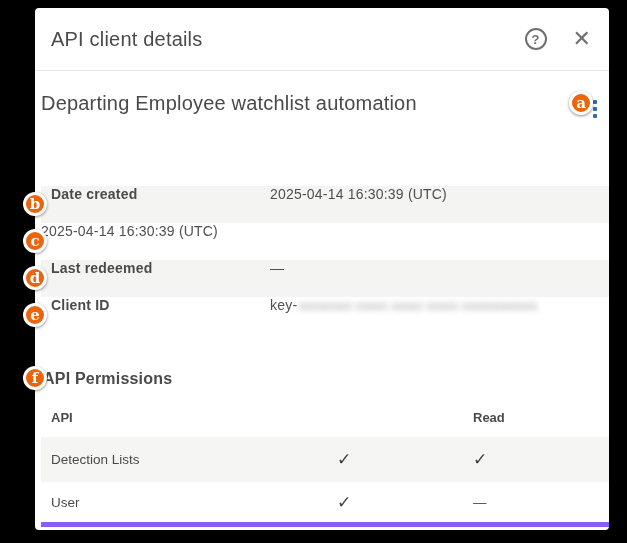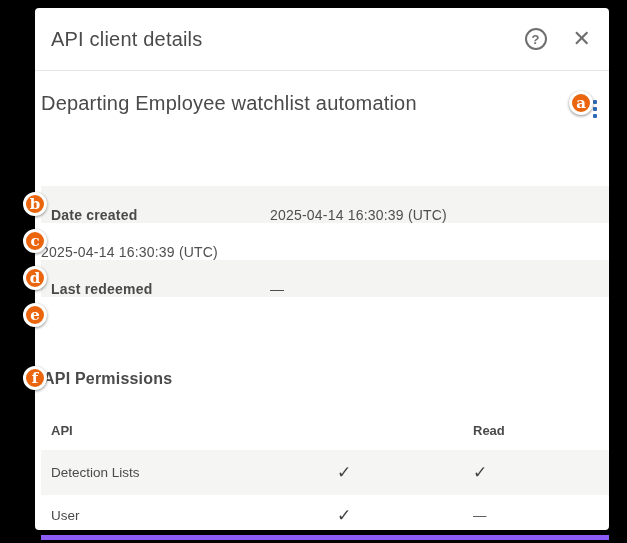--- a/index.html
+++ b/index.html
@@ -41,37 +41,37 @@
     display: flex; flex-direction: column; align-items: center;
     justify-content: center; gap: 3px; cursor: pointer; background: none; border: none;
   }
   .kebab .dot { width: 4px; height: 4px; background: #2d6cb4; border-radius: 1px; }
   .client-desc {
     position: absolute; left: 6px; top: 113px; width: 535px;
     font-size: 13.5px; line-height: 22px; color: #555554;
   }
   
   .details { position: absolute; left: 6px; top: 178px; width: 568px; }
-  .detail-row { display: flex; align-items: flex-end; height: 37px; }
+  .detail-row { display: flex; align-items: flex-start; height: 37px; }
   .detail-row.alt { background: #f4f4f3; }
   .detail-label {
     width: 229px; padding-left: 10px; font-size: 14px; font-weight: bold;
     color: #4a4a4a; letter-spacing: .2px;
   }
   .detail-value { font-size: 14px; color: #4f4f4f; letter-spacing: .2px; display: flex; align-items: center; }
   .masked {
     filter: blur(3px); color: #8f8f8f; font-size: 13px; letter-spacing: 1px;
     margin-left: 2px; user-select: none;
   }
   
   .perm-heading {
     position: absolute; left: 8px; top: 362px;
     font-size: 16px; font-weight: bold; color: #4a4a4a; letter-spacing: .2px;
   }
-  .perm-table { position: absolute; left: 6px; top: 403px; width: 568px; }
+  .perm-table { position: absolute; left: 6px; top: 390px; width: 568px; }
   .perm-row { display: flex; align-items: center; }
   .perm-row.head { height: 39px; }
   .perm-row.body-row { height: 45px; }
   .perm-row.alt { background: #f5f5f4; }
   .perm-row.last { border-bottom: 5px solid #8b5cf6; }
   .cell-api { flex: 1; padding-left: 10px; font-size: 13.5px; color: #4a4a4a; }
   .perm-row.head .cell-api { font-weight: bold; font-size: 13px; }
   .cell-read, .cell-write {
     width: 136px; text-align: left; font-size: 13.5px; color: #4a4a4a;
   }
@@ -118,20 +118,27 @@
         <div class="detail-label">Date created</div>
         <div class="detail-value">2025-04-14 16:30:39 (UTC)</div>
       </div>
       <div class="detail-row">
         <div class="detail-value">2025-04-14 16:30:39 (UTC)</div>
       </div>
       <div class="detail-row alt">
         <div class="detail-label">Last redeemed</div>
         <div class="detail-value">—</div>
       </div>
+      <div class="detail-row">
+        <div class="detail-label">Client ID</div>
+        <div class="detail-value">
+          <span>key-</span>
+          <span class="masked">xxxxxxx-xxxx-xxxx-xxxx-xxxxxxxxxx</span>
+        </div>
+      </div>
     </div>
 
     <div class="perm-heading">API Permissions</div>
     <div class="perm-table">
       <div class="perm-row head">
         <div class="cell-api">API</div>
         <div class="cell-read">Read</div>
       </div>
       <div class="perm-row body-row alt">
         <div class="cell-api">Detection Lists</div>

